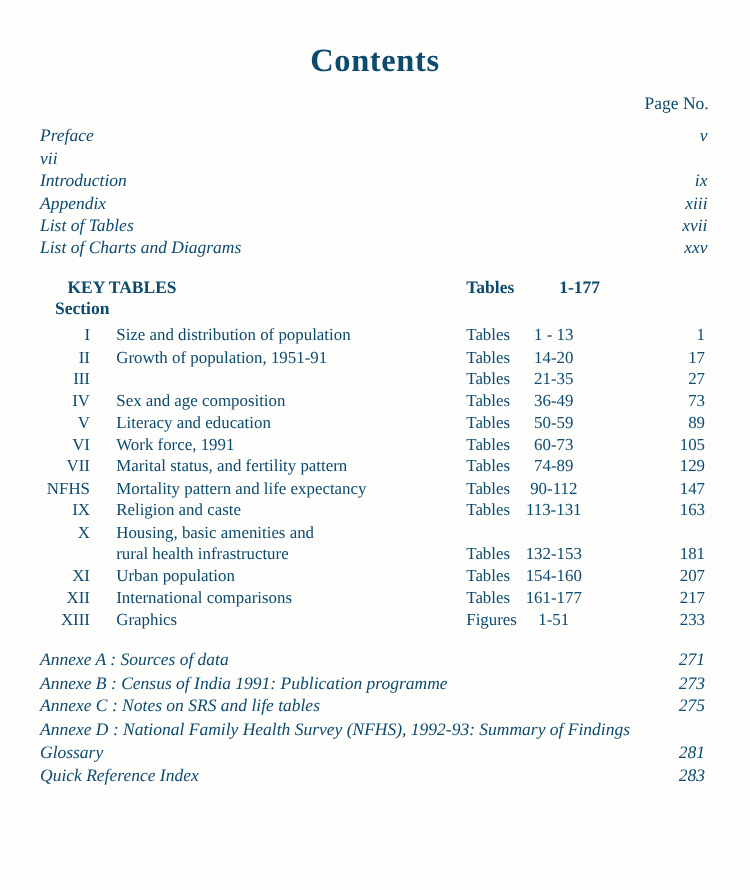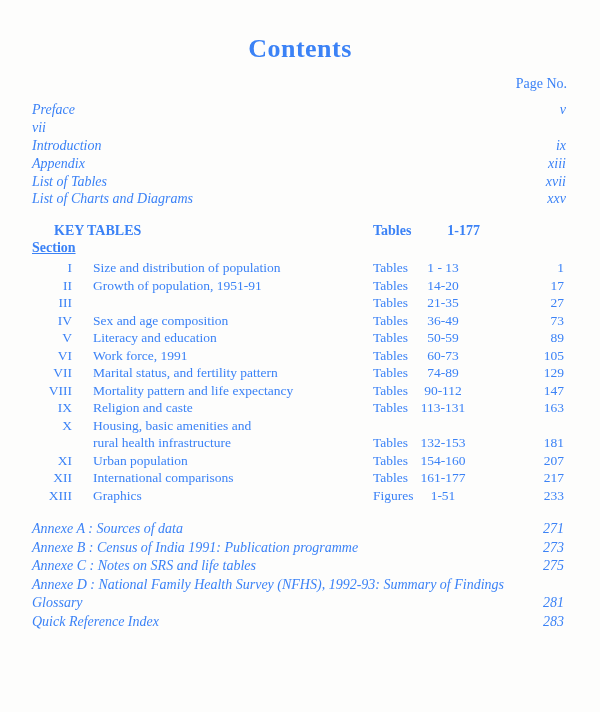--- a/index.html
+++ b/index.html
@@ -1,21 +1,21 @@
 <!DOCTYPE html>
 <html><head>
 <meta charset="utf-8">
 <style>
   html,body{margin:0;padding:0;background:#e9e9e9;}
   .page{
     position:relative;
     width:600px;height:712px;
     background:#fdfdfc;
     font-family:"Liberation Serif", serif;
-    color:#3b82f6;
+    color:#0c4a6e;
     overflow:hidden;
     margin:0 auto;
   }
   .title{
     position:absolute;top:34px;left:0;width:600px;
     text-align:center;font-size:26px;font-weight:bold;
     letter-spacing:.5px;
   }
   .pageno-label{
     position:absolute;top:76px;right:33px;
@@ -26,21 +26,21 @@
   .front .line{
     display:flex;justify-content:space-between;
     height:17.9px;line-height:17.9px;
     font-style:italic;font-size:14px;align-items:center;
   }
   
   .kt-head{position:absolute;top:223px;left:0;width:600px;height:17px;font-weight:bold;font-size:14px;}
   .kt-head .h-label{position:absolute;left:32px;margin-left:22px;}
   .kt-head .h-tables{position:absolute;left:373px;}
   .kt-head .h-range{position:absolute;left:406px;width:74px;text-align:right;}
-  .section-label{position:absolute;top:240px;left:32px;font-weight:bold;font-size:14px;text-decoration:underline;}
+  .section-label{position:absolute;top:240px;left:44px;font-weight:bold;font-size:14px;}
   
   .rows{position:absolute;top:259px;left:0;width:600px;}
   .trow{position:relative;height:17.5px;line-height:17.5px;font-size:13.5px;}
   .trow .num{position:absolute;left:30px;width:42px;text-align:right;}
   .trow .ttl{position:absolute;left:93px;white-space:nowrap;}
   .trow .tbl{position:absolute;left:373px;}
   .trow .rng{position:absolute;left:406px;width:74px;text-align:center;}
   .trow .pg{position:absolute;right:36px;left:480px;text-align:right;}
   
   .annexes{position:absolute;top:520px;left:32px;right:36px;}
@@ -136,21 +136,21 @@
       <span class="pg">105</span>
     </div>
     <div class="trow">
       <span class="num">VII</span>
       <span class="ttl">Marital status,  and fertility pattern</span>
       <span class="tbl">Tables</span>
       <span class="rng">74-89</span>
       <span class="pg">129</span>
     </div>
     <div class="trow">
-      <span class="num">VIII</span>
+      <span class="num">NFHS</span>
       <span class="ttl">Mortality pattern and life expectancy</span>
       <span class="tbl">Tables</span>
       <span class="rng">90-112</span>
       <span class="pg">147</span>
     </div>
     <div class="trow">
       <span class="num">IX</span>
       <span class="ttl">Religion and caste</span>
       <span class="tbl">Tables</span>
       <span class="rng">113-131</span>

